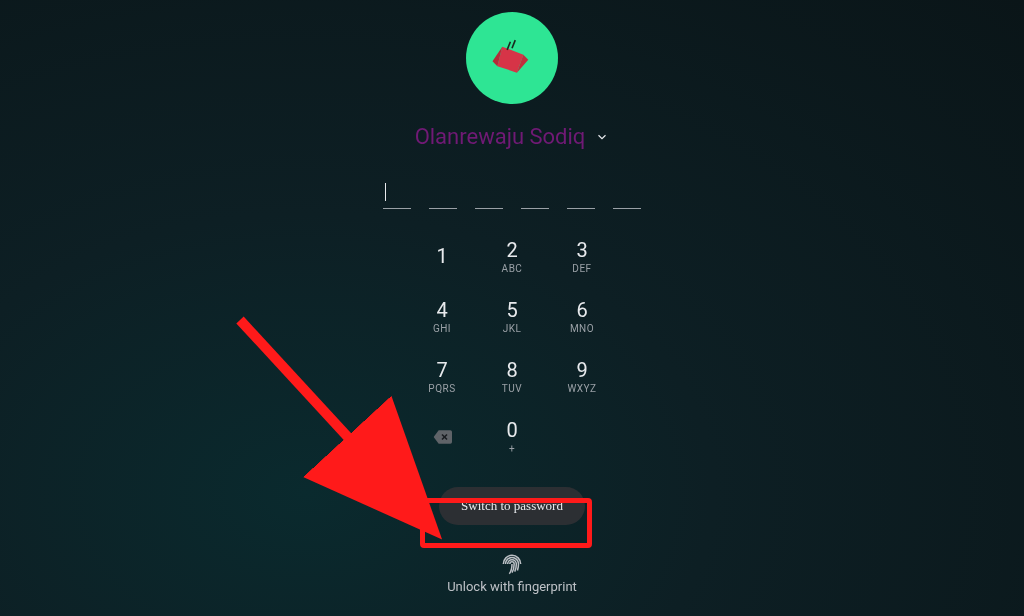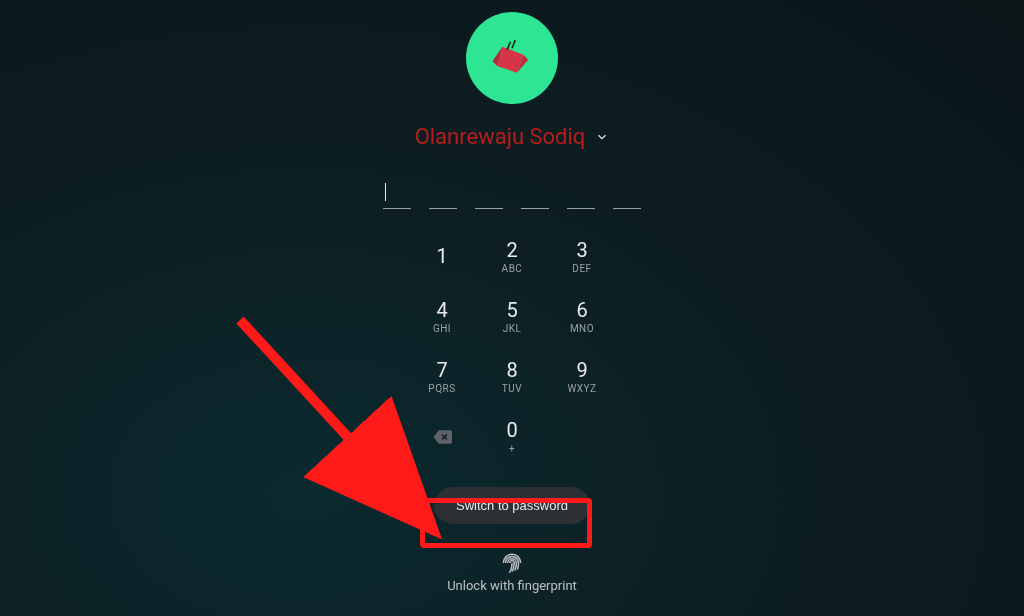--- a/index.html
+++ b/index.html
@@ -36,21 +36,21 @@
     .username-row {
       display: flex;
       align-items: center;
       margin-top: 20px;
       gap: 10px;
       cursor: pointer;
     }
     .username {
       font-size: 22px;
       font-weight: 400;
-      color: #b91c1c;
+      color: #701a75;
       text-align: center;
     }
     .chevron {
       display: inline-flex;
     }
     .pin-digits {
       display: flex;
       gap: 18px;
       margin-top: 30px;
     }
@@ -111,21 +111,21 @@
     }
     .switch-button {
       margin-top: 20px;
       background: #2c2f33;
       color: #e8eaed;
       border: none;
       border-radius: 22px;
       padding: 11px 22px;
       font-size: 13px;
       cursor: pointer;
-      font-family: Liberation Sans, sans-serif;
+      font-family: Liberation Serif, serif;
     }
     .highlight-box {
       position: absolute;
       top: 498px;
       left: 420px;
       width: 172px;
       height: 50px;
       border: 5px solid #ff1a1a;
       border-radius: 4px;
       pointer-events: none;

